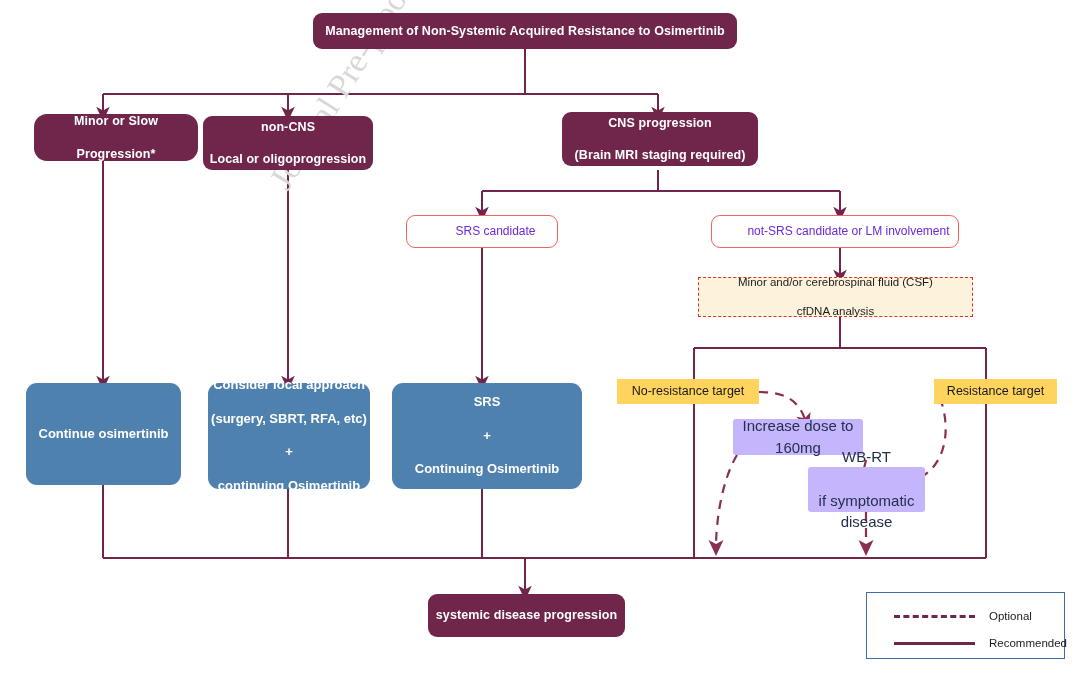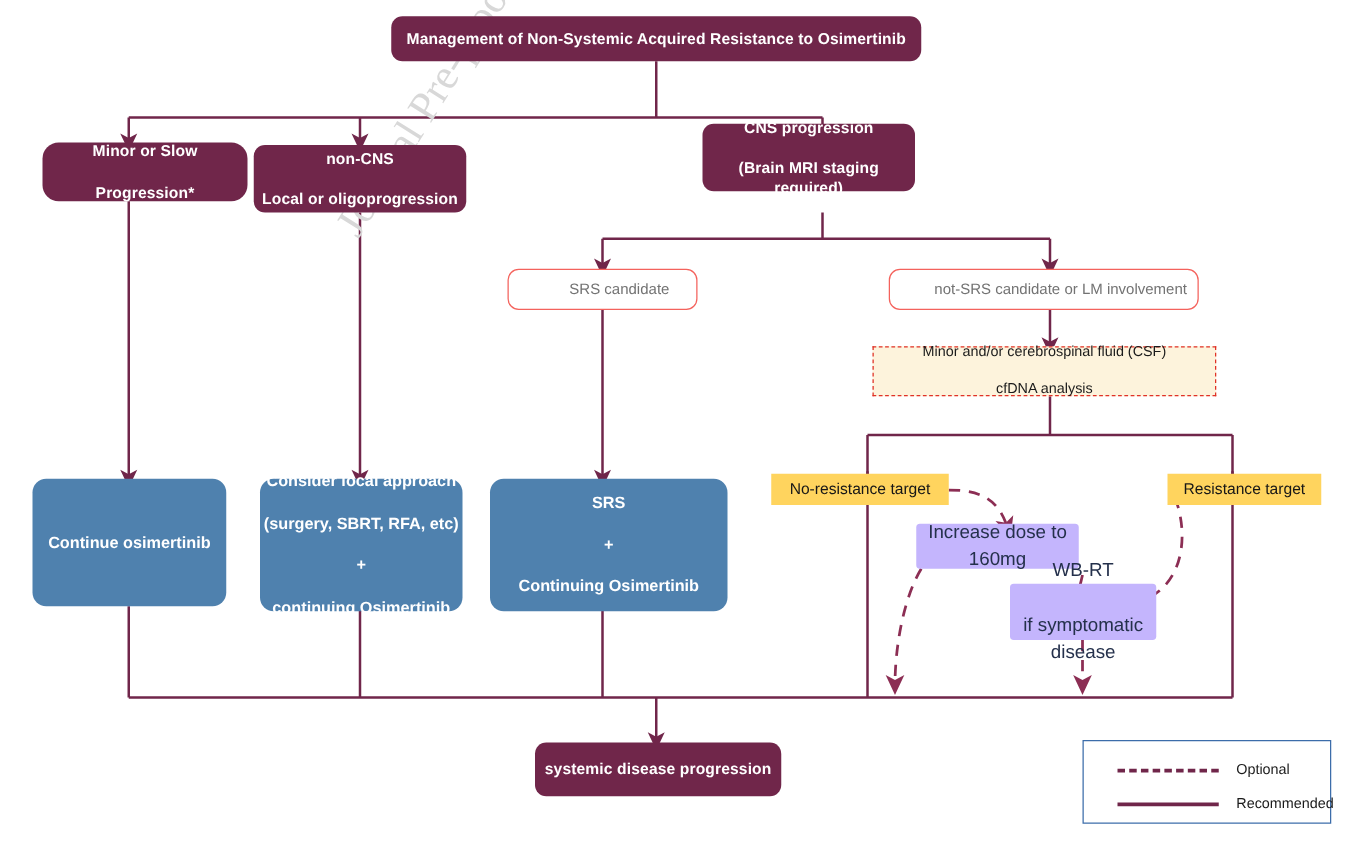--- a/index.html
+++ b/index.html
@@ -49,21 +49,21 @@
   .n-blue {
     background: #4F81AE;
     color: #ffffff;
     border-radius: 11px;
     font-weight: bold;
     font-size: 13px;
   }
   
   .n-redline {
     background: #ffffff;
-    color: #737373;
+    color: #6d28d9;
     border: 1.6px solid #F4625C;
     border-radius: 9px;
     font-size: 12px;
     padding-left: 27px;
   }
   
   .n-dashed {
     background: #FDF3DC;
     color: #1b1b1b;
     border: 1.6px dashed #E03127;
@@ -212,21 +212,21 @@
     </span>
   </div>
 
   <div class="node n-maroon" style="left:203px; top:116px; width:170px; height:54px;">
     <span>
       <span>non-CNS</span><br>
       <span>Local or oligoprogression</span>
     </span>
   </div>
 
-  <div class="node n-maroon" style="left:562px; top:99px; width:170px; height:54px;">
+  <div class="node n-maroon" style="left:562px; top:112px; width:196px; height:54px;">
     <span>
       <span>CNS progression</span><br>
       <span>(Brain MRI staging required)</span>
     </span>
   </div>
 
   <div class="node n-redline" style="left:406px; top:215px; width:152px; height:33px;">
     <span>SRS candidate</span>
   </div>
 

